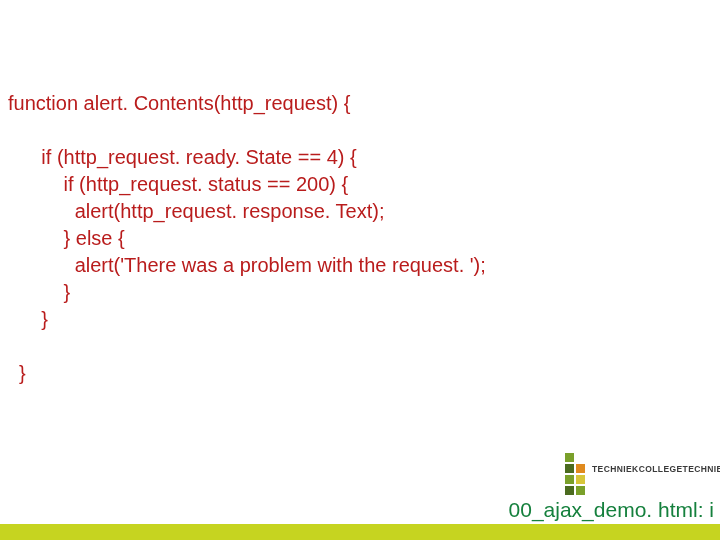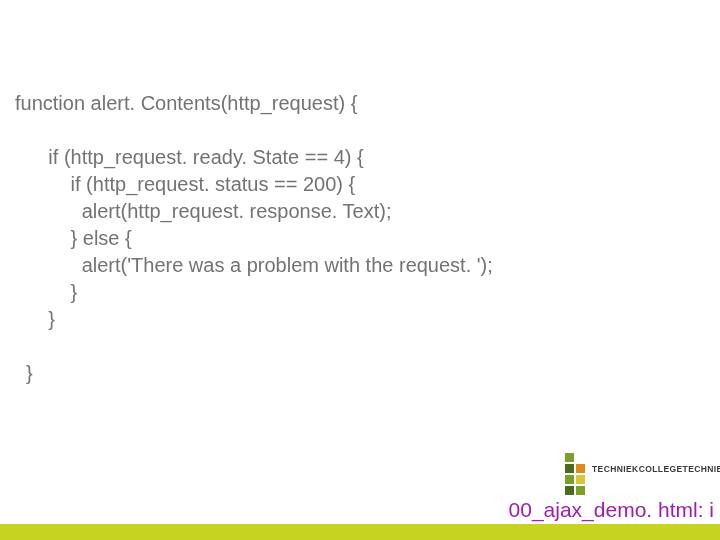--- a/index.html
+++ b/index.html
@@ -13,42 +13,42 @@
     position: relative;
   }
   .slide {
     position: relative;
     width: 720px;
     height: 540px;
   }
   .code-area {
     position: absolute;
     top: 90px;
-    left: 15px;
+    left: 8px;
     right: 10px;
     font-size: 20px;
     line-height: 1.35;
-    color: #737373;
+    color: #b91c1c;
     white-space: pre;
     font-family: Arial, Helvetica, sans-serif;
   }
   .footer-bar {
     position: absolute;
     left: 0;
     bottom: 0;
     width: 100%;
     height: 16px;
     background: #c6d420;
   }
   .footer-label {
     position: absolute;
     right: 6px;
     bottom: 18px;
     font-size: 21px;
-    color: #a21caf;
+    color: #15803d;
   }
   .logo {
     position: absolute;
     right: 36px;
     bottom: 42px;
     width: 120px;
     height: 48px;
     display: flex;
     align-items: center;
   }

